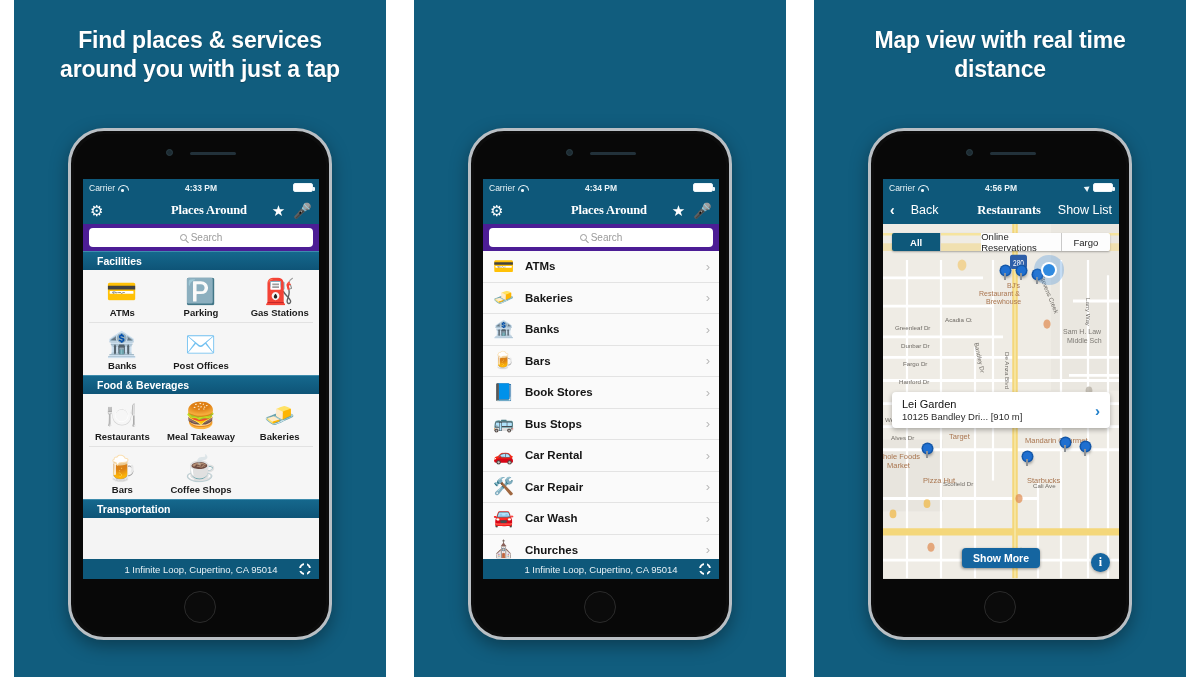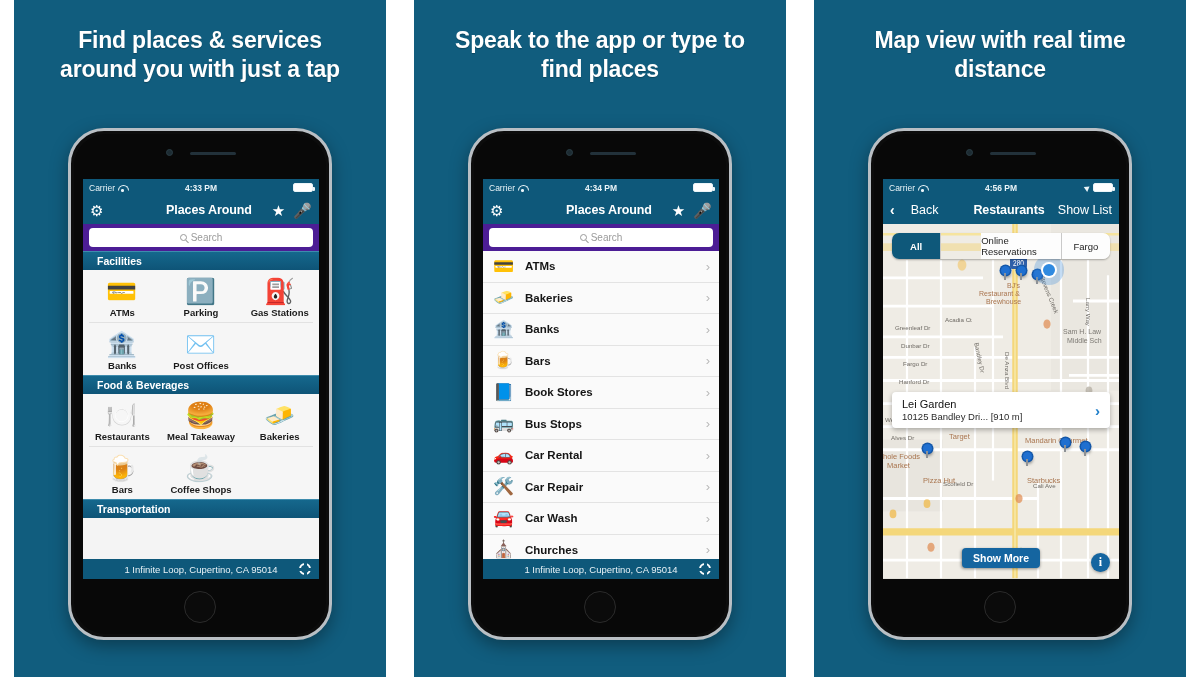--- a/index.html
+++ b/index.html
@@ -96,21 +96,21 @@
     background: linear-gradient(#fff,#fff) no-repeat; background-size: 100% 100%;
   }
   .battery::after{ content:""; position:absolute; right:-3px; top:2.5px; width:2px; height:4px; background:#eaf4f8; border-radius:0 1px 1px 0; }
 
   
   .navbar {
     height: 28px; background: #0e587a; color: #fff;
     display: flex; align-items: center; justify-content: space-between;
     padding: 0 7px; position: relative;
   }
-  .nav-title { position: absolute; left:16px; right:0; text-align:center; font-size: 12.5px; font-weight: bold; letter-spacing: -0.1px; }
+  .nav-title { position: absolute; left:16px; right:0; text-align:center; font-size: 12.5px; font-weight: bold; letter-spacing: -0.1px; font-family: Liberation Serif, serif; }
   .nav-right { margin-left: auto; display: flex; align-items: center; gap: 8px; position: relative; z-index: 2; }
   .nav-left { display:flex; align-items:center; gap:4px; position: relative; z-index: 2; }
   .ic { display:inline-block; line-height:1; }
   .gear { font-size: 15px; }
   .star { font-size: 15px; }
   .mic  { font-size: 15px; }
   .nav-text { font-size: 12.5px; color:#fff; font-weight: normal; padding-left: 12px; }
   .chev-back { font-size: 14px; font-weight: bold; }
 
   
@@ -160,22 +160,22 @@
     border-bottom:1px solid #e3e3e3; padding-left: 8px; position: relative;
   }
   .lrow .glyph { font-size: 17px; width: 26px; text-align:center; line-height:1; }
   .lrow .lbl { font-size: 11.5px; color:#151515; font-weight:bold; margin-left: 8px; }
   .lrow .chev { position:absolute; right: 9px; color:#b9b9b9; font-size: 13px; }
 
   
   .mapwrap { position: relative; height: 372px; background: #efebe4; overflow:hidden; }
   .mapsvg { position:absolute; inset:0; width:100%; height:100%; }
   .segctl {
-    position:absolute; top: 9px; left: 9px; right: 9px; height: 26px;
-    display:flex; border-radius: 7px; overflow:hidden; font-size: 9.5px;
+    position:absolute; top: 9px; left: 9px; right: 9px; height: 18px;
+    display:flex; border-radius: 2px; overflow:hidden; font-size: 9.5px;
     box-shadow: 0 1px 2px rgba(0,0,0,.3);
   }
   .seg { flex:1; display:flex; align-items:center; justify-content:center;
          background:#fdfdfd; color:#1d1d1d; border-right:1px solid #c9c9c9; }
   .seg:last-child { border-right:none; }
   .seg.active { background:#0e587a; color:#fff; font-weight:bold; }
   .seg.wide { flex: 1.65; margin-left: 40px; }
 
   .callout {
     position:absolute; left: 9px; right: 9px; top: 168px; height: 36px;
@@ -319,21 +319,20 @@
         <div class="addrbar">
           <span>1 Infinite Loop, Cupertino, CA 95014</span>
           <span class="crosshair"></span>
         </div>
       </div>
       <div class="home-btn"></div>
     </div>
   </div>
 
   <div class="panel">
-    <div class="headline">Speak to the app or type to find places</div>
     <div class="phone">
       <div class="phone-inner"></div>
       <div class="cam"></div>
       <div class="speaker"></div>
       <div class="screen">
 
         <div class="statusbar">
           <span class="sb-left">
             <span>Carrier</span>
             <span class="wifi"></span>

